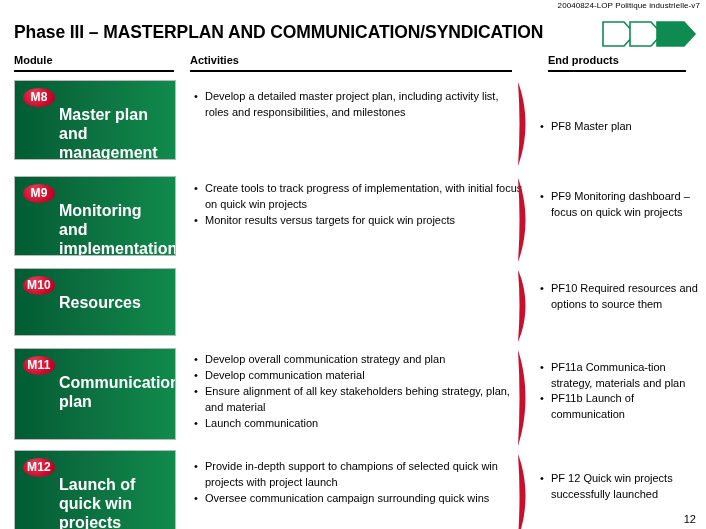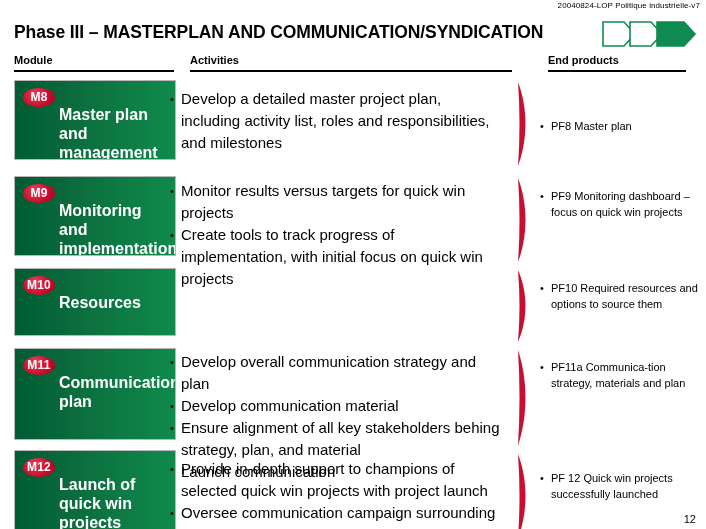--- a/index.html
+++ b/index.html
@@ -119,24 +119,24 @@
     right: 6px;
     color: #ffffff;
     font-size: 16px;
     font-weight: bold;
     line-height: 19px;
   }
 
   
   .activities {
     position: absolute;
-    left: 170px;
+    left: 194px;
     width: 330px;
-    font-size: 15px;
-    line-height: 22px;
+    font-size: 11px;
+    line-height: 16px;
   }
   .bullets { list-style: none; margin: 0; padding: 0; }
   .bullets li {
     position: relative;
     padding-left: 11px;
     margin: 0 0 0 0;
   }
   .bullets li::before {
     content: "\2022";
     position: absolute;
@@ -218,22 +218,22 @@
       </div>
     </div>
     <div style="position: absolute; left: 0px; top: 96px; width: 706px; height: 88px;">
       <div class="row" style="height: 88px; top: 0px;">
         <div class="module-box" style="top: 4px; height: 80px;">
           <div class="module-badge">M9</div>
           <div class="module-label" style="top: 24px;">Monitoring and implementation dashboard</div>
         </div>
         <div class="activities" style="top: 8px;">
           <ul class="bullets">
+            <li>Create tools to track progress of implementation, with initial focus on quick win projects</li>
             <li>Monitor results versus targets for quick win projects</li>
-            <li>Create tools to track progress of implementation, with initial focus on quick win projects</li>
           </ul>
         </div>
         <div class="leaf" style="top: 4px;">
           <svg width="14" height="88" viewBox="0 0 14 88">
             <path d="M2 2 C 12 28.16, 12 59.84, 2 86 C 4 58.080000000000005, 4 29.92, 2 2 Z" fill="#c8102e"></path>
           </svg>
         </div>
         <div class="endprod" style="top: 17px;">
           <ul class="bullets">
             <li>PF9 Monitoring dashboard – focus on quick win projects</li>
@@ -274,20 +274,21 @@
           </ul>
         </div>
         <div class="leaf" style="top: 4px;">
           <svg width="14" height="100" viewBox="0 0 14 100">
             <path d="M2 2 C 12 32, 12 68, 2 98 C 4 66, 4 34, 2 2 Z" fill="#c8102e"></path>
           </svg>
         </div>
         <div class="endprod" style="top: 16px;">
           <ul class="bullets">
             <li>PF11a Communica-tion strategy, materials and plan</li>
+            <li>PF11b Launch of communication</li>
           </ul>
         </div>
       </div>
     </div>
     <div style="position: absolute; left: 0px; top: 370px; width: 706px; height: 92px;">
       <div class="row" style="height: 92px; top: 0px;">
         <div class="module-box" style="top: 4px; height: 84px;">
           <div class="module-badge">M12</div>
           <div class="module-label" style="top: 24px;">Launch of quick win projects</div>
         </div>

